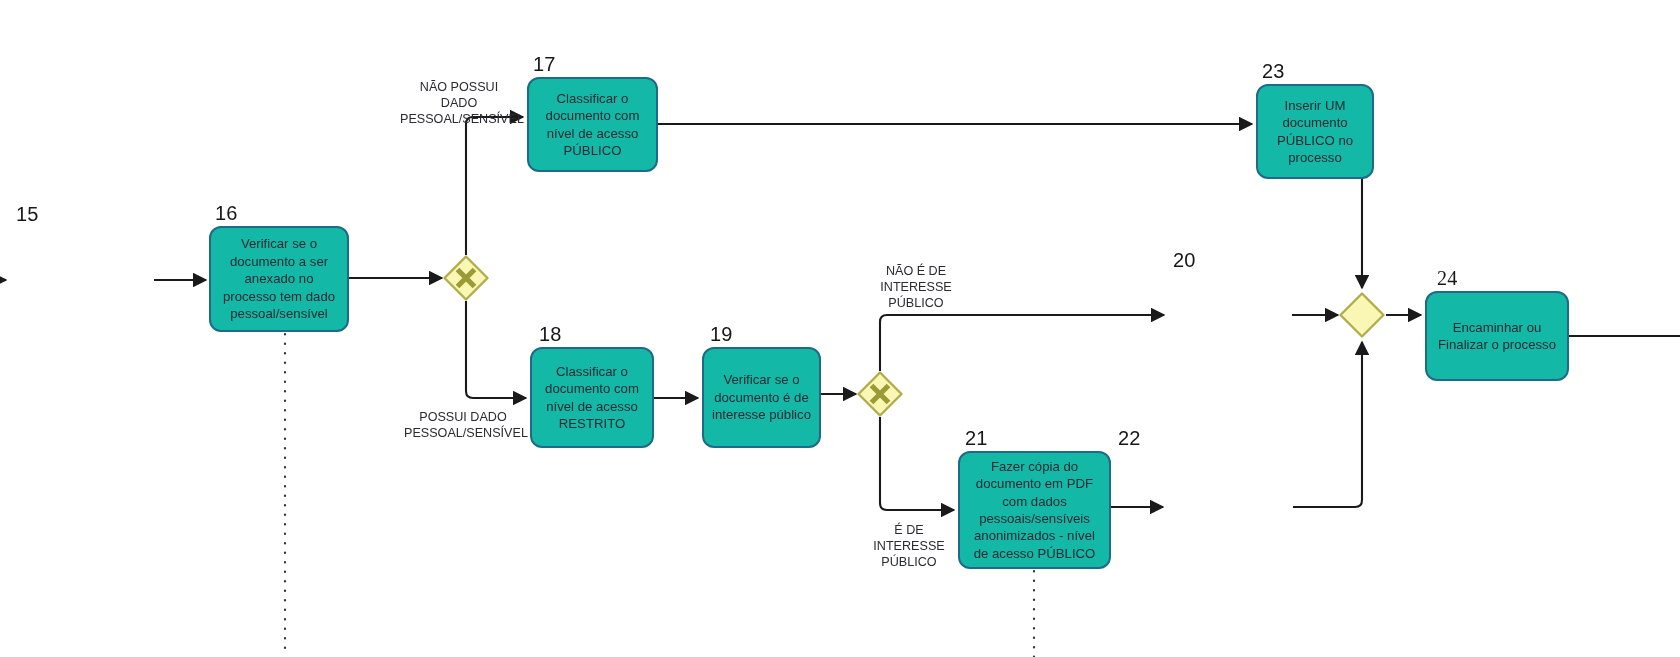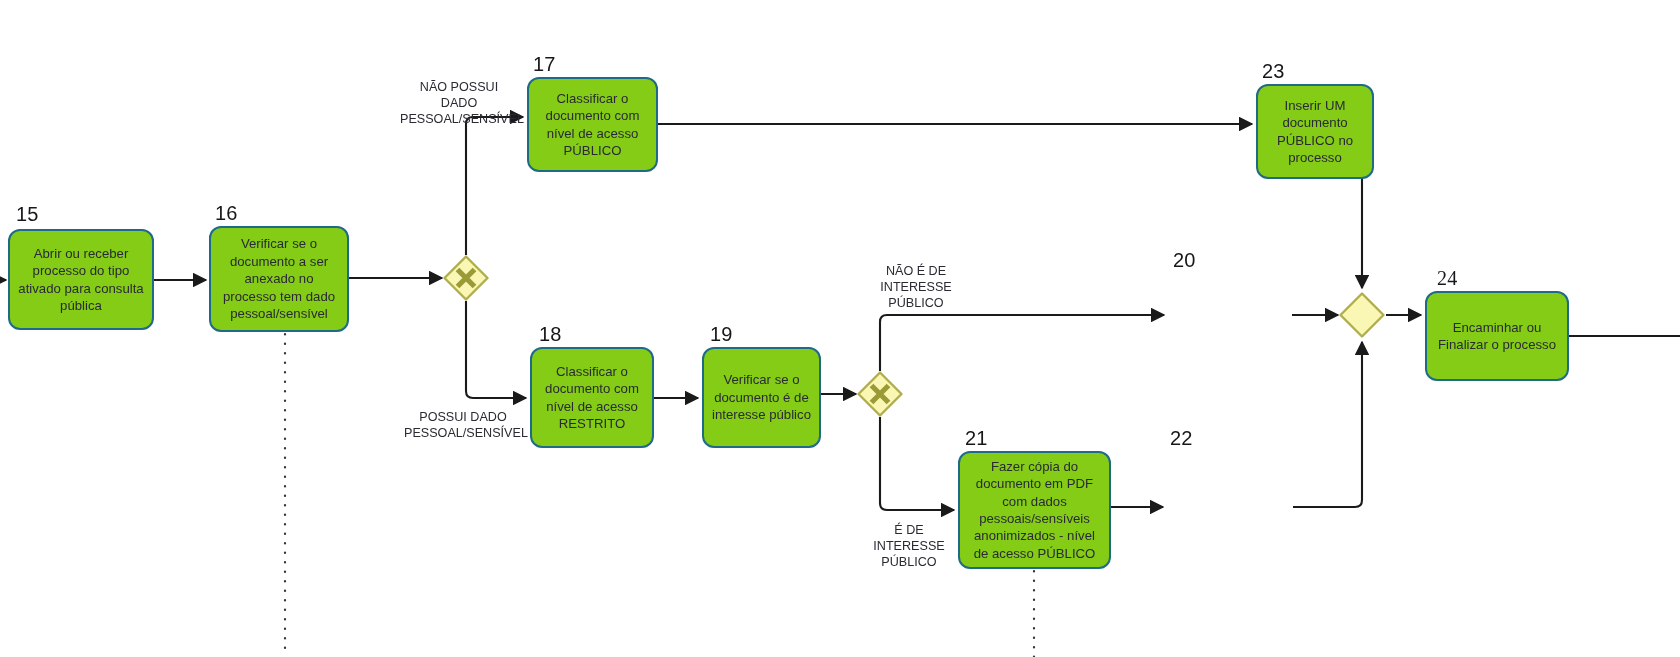--- a/index.html
+++ b/index.html
@@ -21,21 +21,21 @@
     position: absolute;
     left: 0;
     top: 0;
     width: 1680px;
     height: 657px;
     pointer-events: none;
   }
   .task {
     position: absolute;
     box-sizing: border-box;
-    background: #84cc16;
+    background: #14b8a6;
     border: 2.2px solid #1f6b87;
     border-radius: 12px;
     display: flex;
     align-items: center;
     justify-content: center;
     text-align: center;
     color: #2a2a33;
     font-size: 13.2px;
     line-height: 1.32;
     padding: 4px 7px;
@@ -114,23 +114,20 @@
       <path d="M 1552 336 L 1685 336"></path>
     </g>
 
     <g fill="none" stroke="#333338" stroke-width="2.2" stroke-linecap="round" stroke-dasharray="0.5 9">
       <path d="M 285 334 L 285 657"></path>
       <path d="M 1034 571 L 1034 657"></path>
     </g>
   </svg>
 
   <div class="tasknum" style="left:16px; top:204px;">15</div>
-  <div class="task" style="left:8px; top:229px; width:146px; height:101px;">
-    <span class="tasktext">Abrir ou receber processo do tipo ativado para consulta pública</span>
-  </div>
 
   <div class="tasknum" style="left:215px; top:203px;">16</div>
   <div class="task" style="left:209px; top:226px; width:140px; height:106px;">
     <span class="tasktext">Verificar se o documento a ser anexado no processo tem dado pessoal/sensível</span>
   </div>
 
   <div class="tasknum" style="left:533px; top:54px;">17</div>
   <div class="task" style="left:527px; top:77px; width:131px; height:95px;">
     <span class="tasktext">Classificar o documento com nível de acesso PÚBLICO</span>
   </div>
@@ -145,21 +142,21 @@
     <span class="tasktext">Verificar se o documento é de interesse público</span>
   </div>
 
   <div class="tasknum" style="left:1173px; top:250px;">20</div>
 
   <div class="tasknum" style="left:965px; top:428px;">21</div>
   <div class="task" style="left:958px; top:451px; width:153px; height:118px;">
     <span class="tasktext">Fazer cópia do documento em PDF com dados pessoais/sensíveis anonimizados - nível de acesso PÚBLICO</span>
   </div>
 
-  <div class="tasknum" style="left:1170px; top:428px;text-align:right;">22</div>
+  <div class="tasknum" style="left:1118px; top:428px;text-align:right;">22</div>
 
   <div class="tasknum" style="left:1262px; top:61px;">23</div>
   <div class="task" style="left:1256px; top:84px; width:118px; height:95px;">
     <span class="tasktext">Inserir UM documento PÚBLICO no processo</span>
   </div>
 
   <div class="tasknum" style="left:1437px; top:268px;font-family:Liberation Serif, serif;">24</div>
   <div class="task" style="left:1425px; top:291px; width:144px; height:90px;">
     <span class="tasktext">Encaminhar ou Finalizar o processo</span>
   </div>

